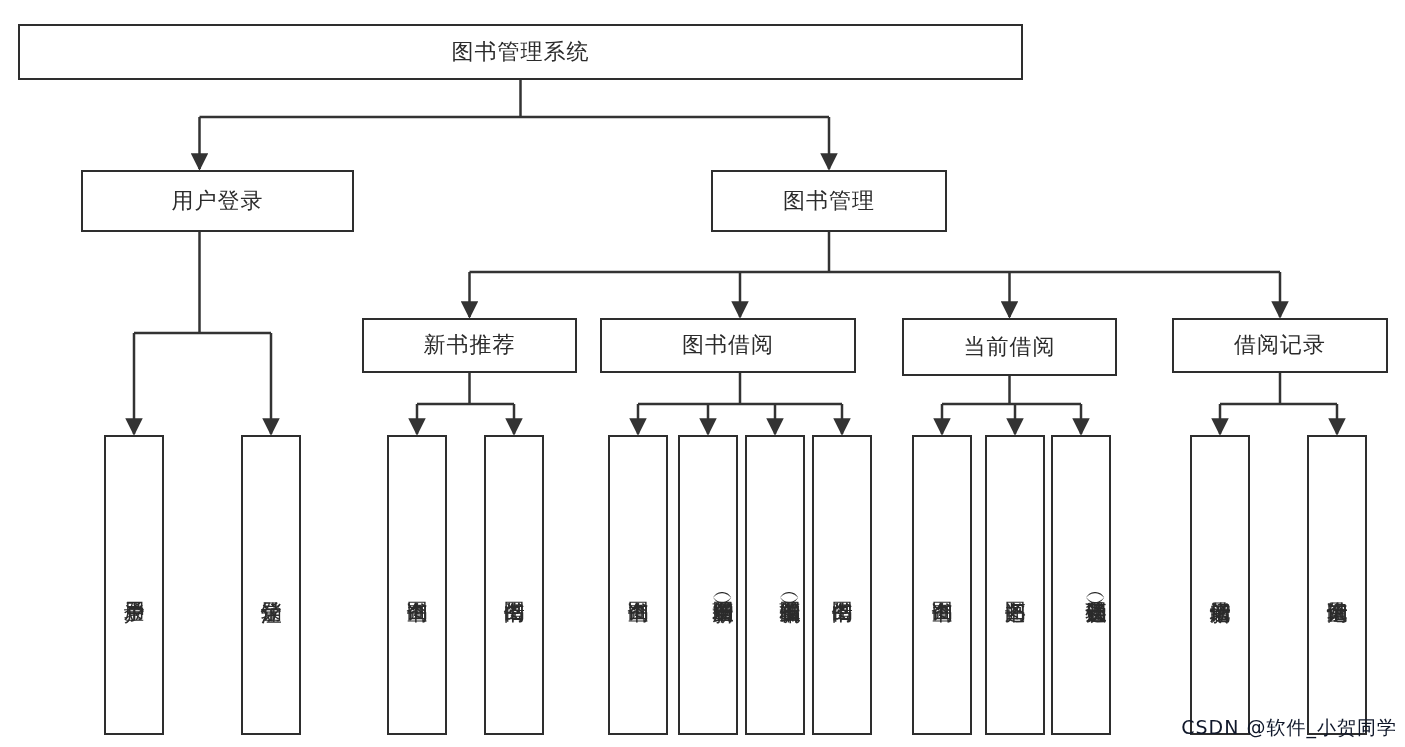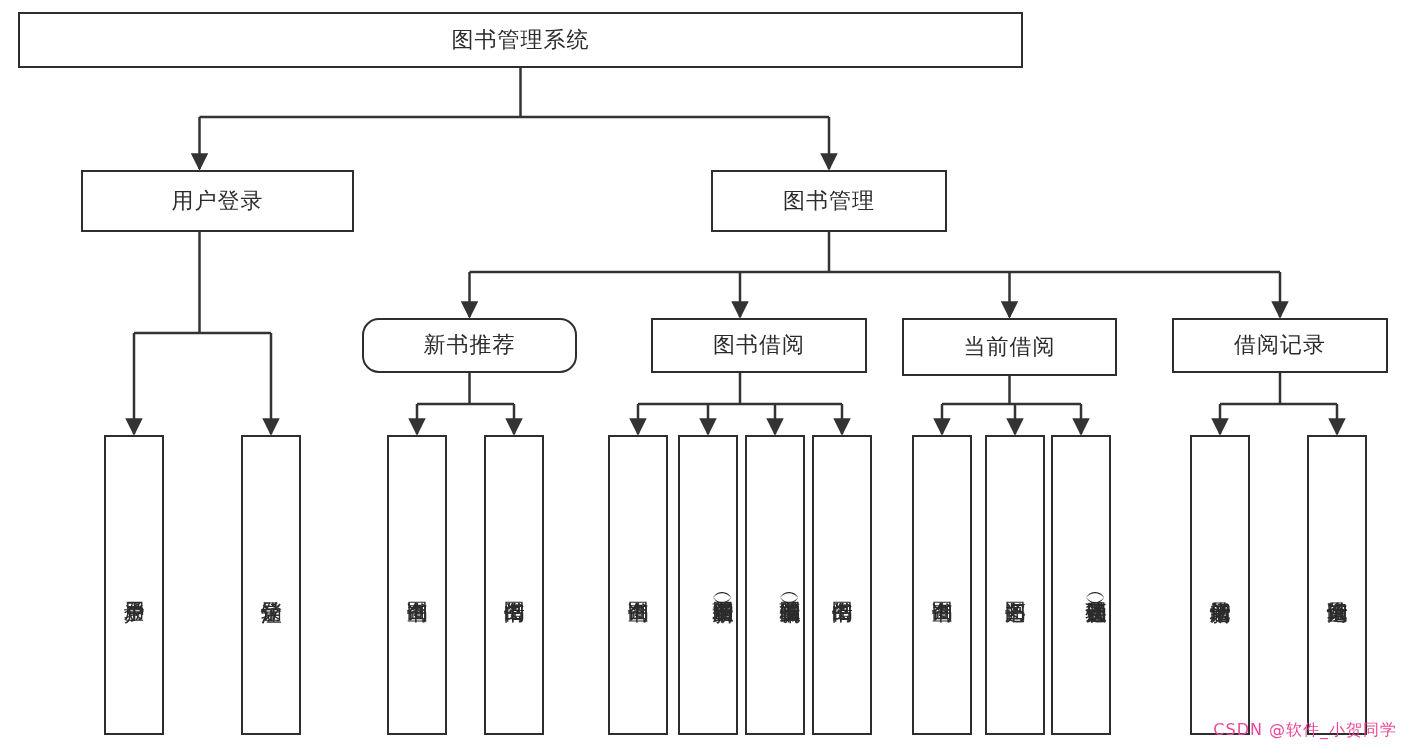--- a/index.html
+++ b/index.html
@@ -43,22 +43,22 @@
     writing-mode:vertical-rl;
     text-orientation:upright;
     white-space:nowrap;
     display:block;
   }
 
   #watermark{
     position:absolute;
     right:8px;
     bottom:6px;
-    font-size:16px;
-    color:#ec4899;
+    font-size:19px;
+    color:#0f172a;
     letter-spacing:1px;
     z-index:5;
     white-space:nowrap;
   }
 </style>
 </head>
 <body>
 
 <div id="canvas">
   <svg class="lines" id="connectors" viewBox="0 0 1405 747" xmlns="http://www.w3.org/2000/svg">
@@ -97,45 +97,45 @@
         <path d="M 942 404 L 942 434" marker-end="url(#arrow)"></path>
         <path d="M 1015 404 L 1015 434" marker-end="url(#arrow)"></path>
         <path d="M 1081 404 L 1081 434" marker-end="url(#arrow)"></path>
         <path d="M 1280 373 L 1280 404"></path>
         <path d="M 1220 404 L 1337 404"></path>
         <path d="M 1220 404 L 1220 434" marker-end="url(#arrow)"></path>
         <path d="M 1337 404 L 1337 434" marker-end="url(#arrow)"></path>
       </g>
   </svg>
   <div id="nodes">
-      <div class="node horiz" style="left: 18px; top: 12px; width: 1005px; height: 56px; align-items: center;">
+      <div class="node horiz" style="left: 18px; top: 24px; width: 1005px; height: 56px; align-items: center;">
         <span class="txt">图书管理系统</span>
       </div>
       <div class="node horiz" style="left: 81px; top: 170px; width: 273px; height: 62px;">
         <span class="txt">用户登录</span>
       </div>
       <div class="node vert mid" style="left: 104px; top: 435px; width: 60px; height: 300px;">
         <span class="txt">用户登录</span>
       </div>
       <div class="node vert mid" style="left: 241px; top: 435px; width: 60px; height: 300px;">
         <span class="txt">注销登录</span>
       </div>
       <div class="node horiz" style="left: 711px; top: 170px; width: 236px; height: 62px;">
         <span class="txt">图书管理</span>
       </div>
-      <div class="node horiz" style="left: 362px; top: 318px; width: 215px; height: 55px; border-radius: 17px;">
+      <div class="node horiz" style="left: 362px; top: 318px; width: 215px; height: 55px;">
         <span class="txt">新书推荐</span>
       </div>
       <div class="node vert mid" style="left: 387px; top: 435px; width: 60px; height: 300px;">
         <span class="txt">查询图书</span>
       </div>
       <div class="node vert mid" style="left: 484px; top: 435px; width: 60px; height: 300px;">
         <span class="txt">借阅图书</span>
       </div>
-      <div class="node horiz" style="left: 651px; top: 318px; width: 216px; height: 55px; align-items: center;">
+      <div class="node horiz" style="left: 600px; top: 318px; width: 256px; height: 55px; align-items: center;">
         <span class="txt">图书借阅</span>
       </div>
       <div class="node vert mid" style="left: 608px; top: 435px; width: 60px; height: 300px;">
         <span class="txt">查询图书</span>
       </div>
       <div class="node vert" style="left: 678px; top: 435px; width: 60px; height: 300px;">
         <span class="txt">新增图书（管理员）</span>
       </div>
       <div class="node vert" style="left: 745px; top: 435px; width: 60px; height: 300px;">
         <span class="txt">编辑图书（管理员）</span>

